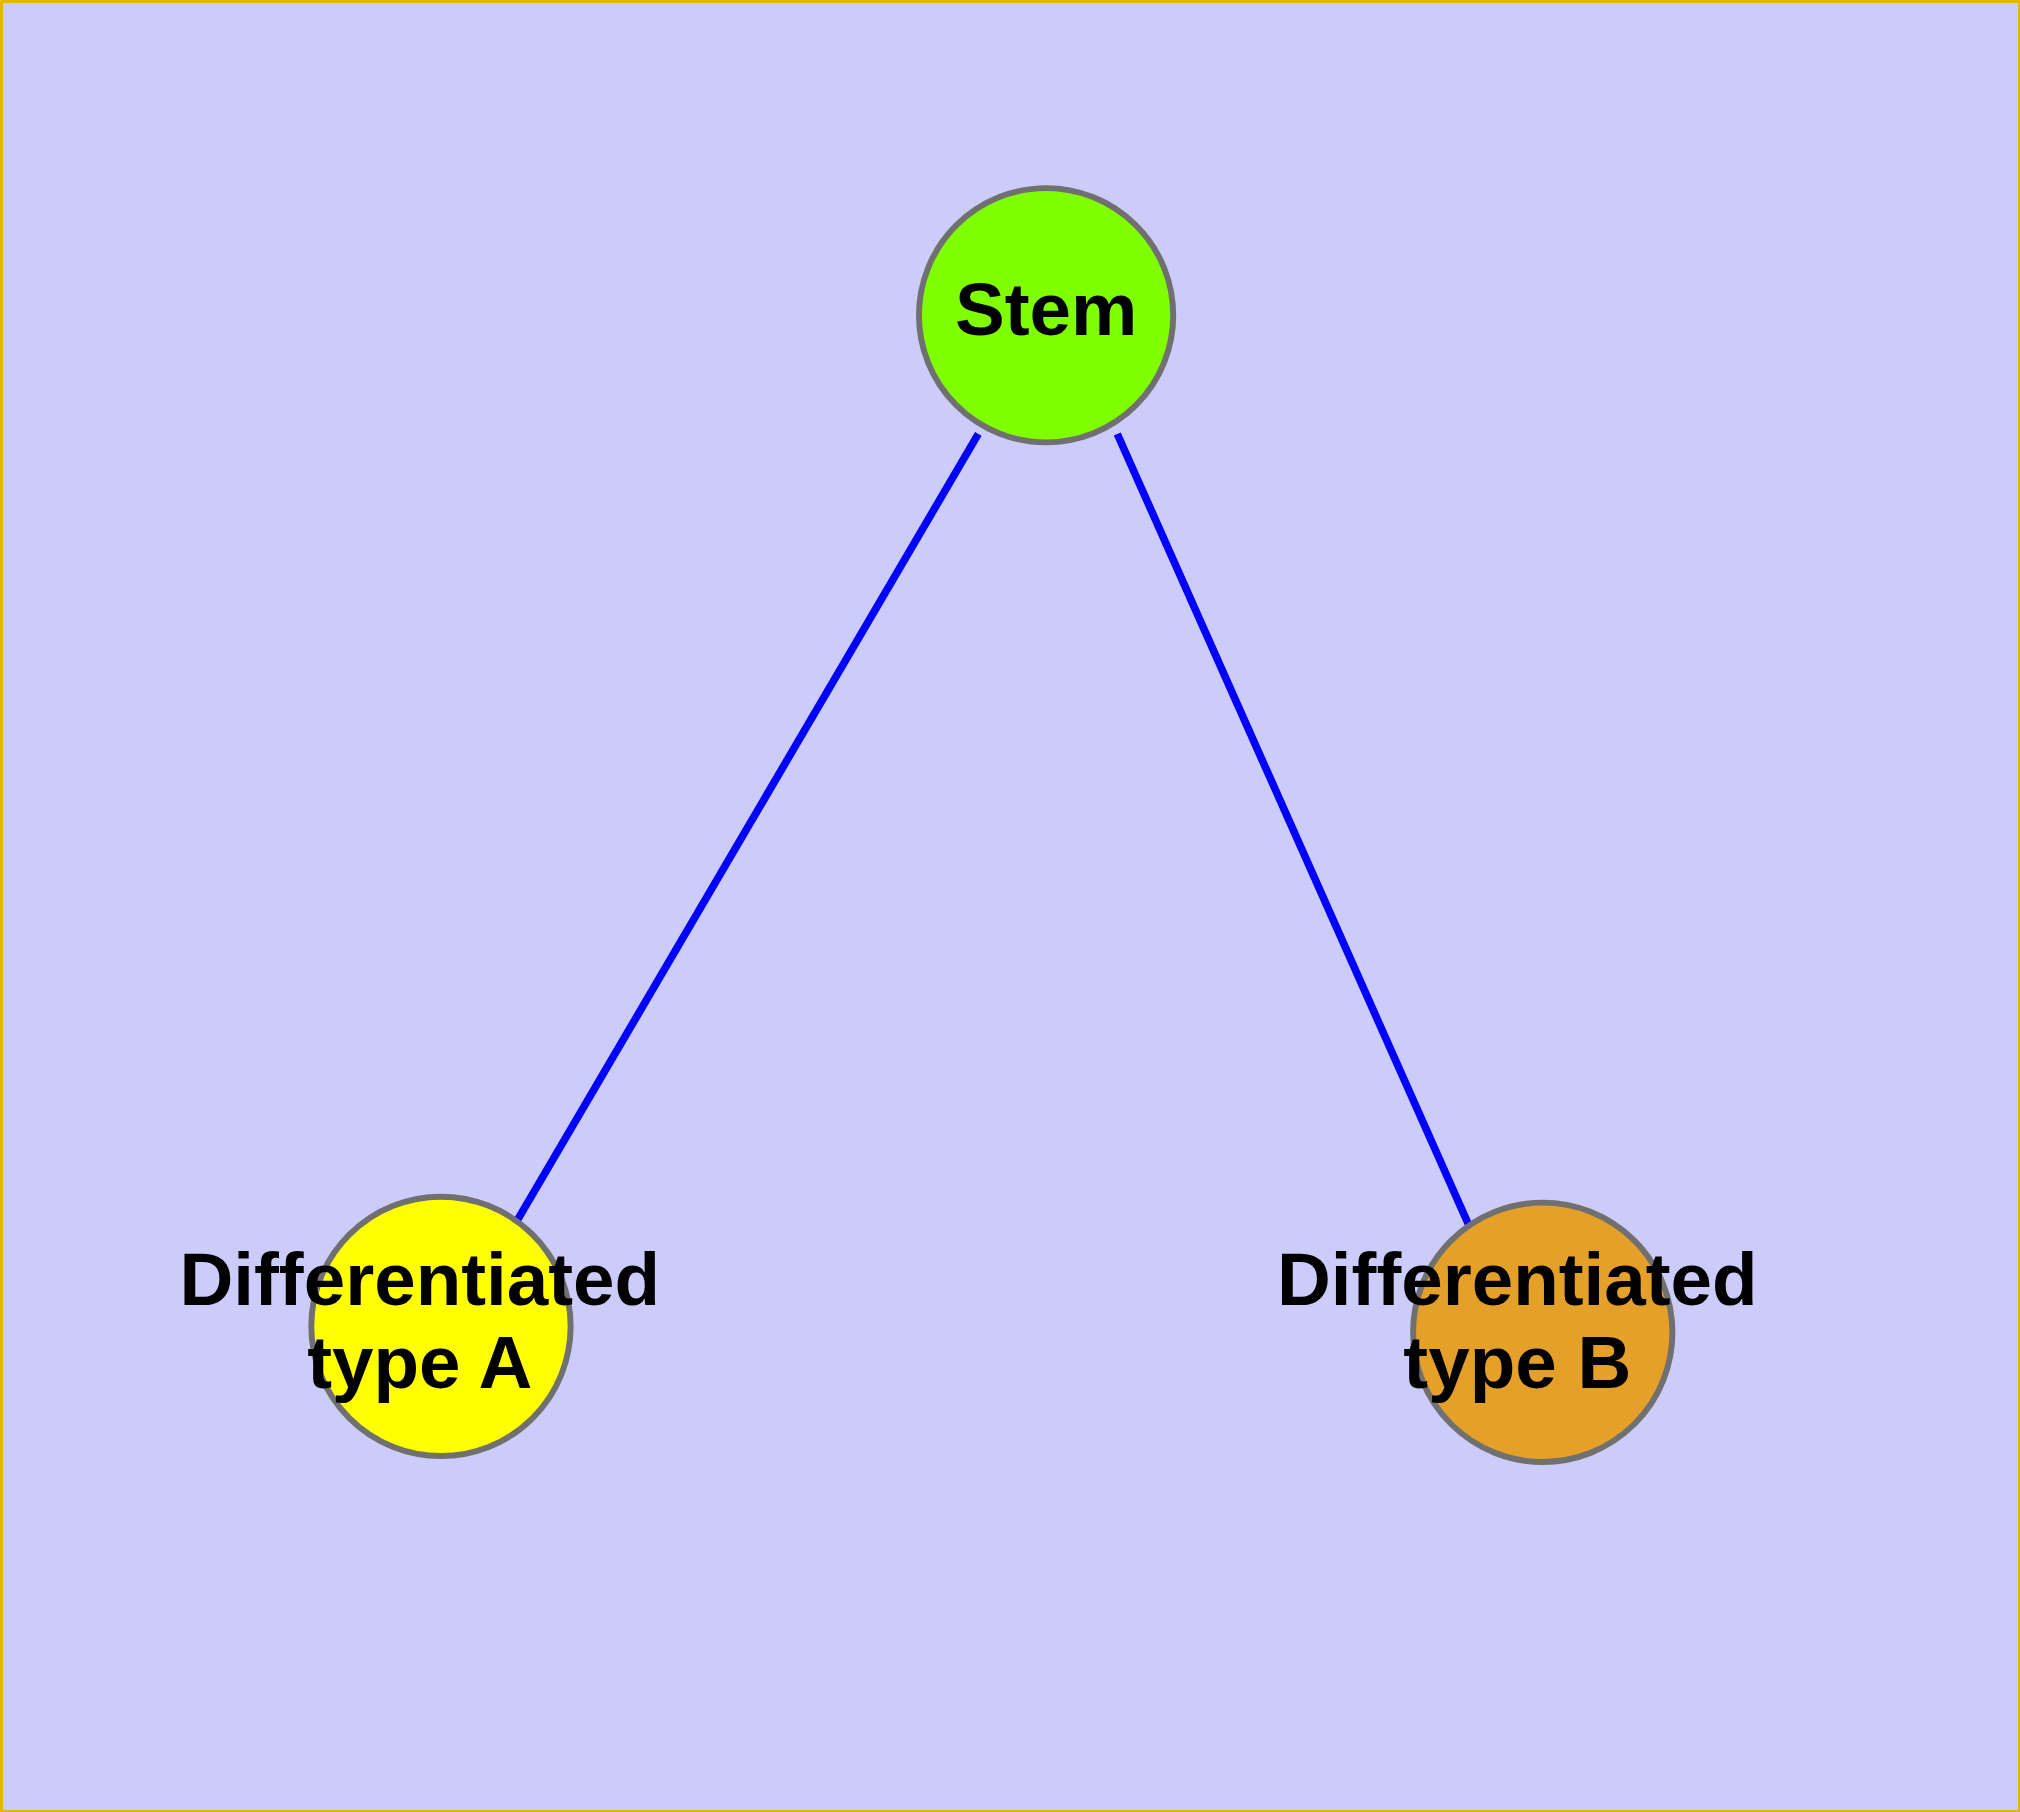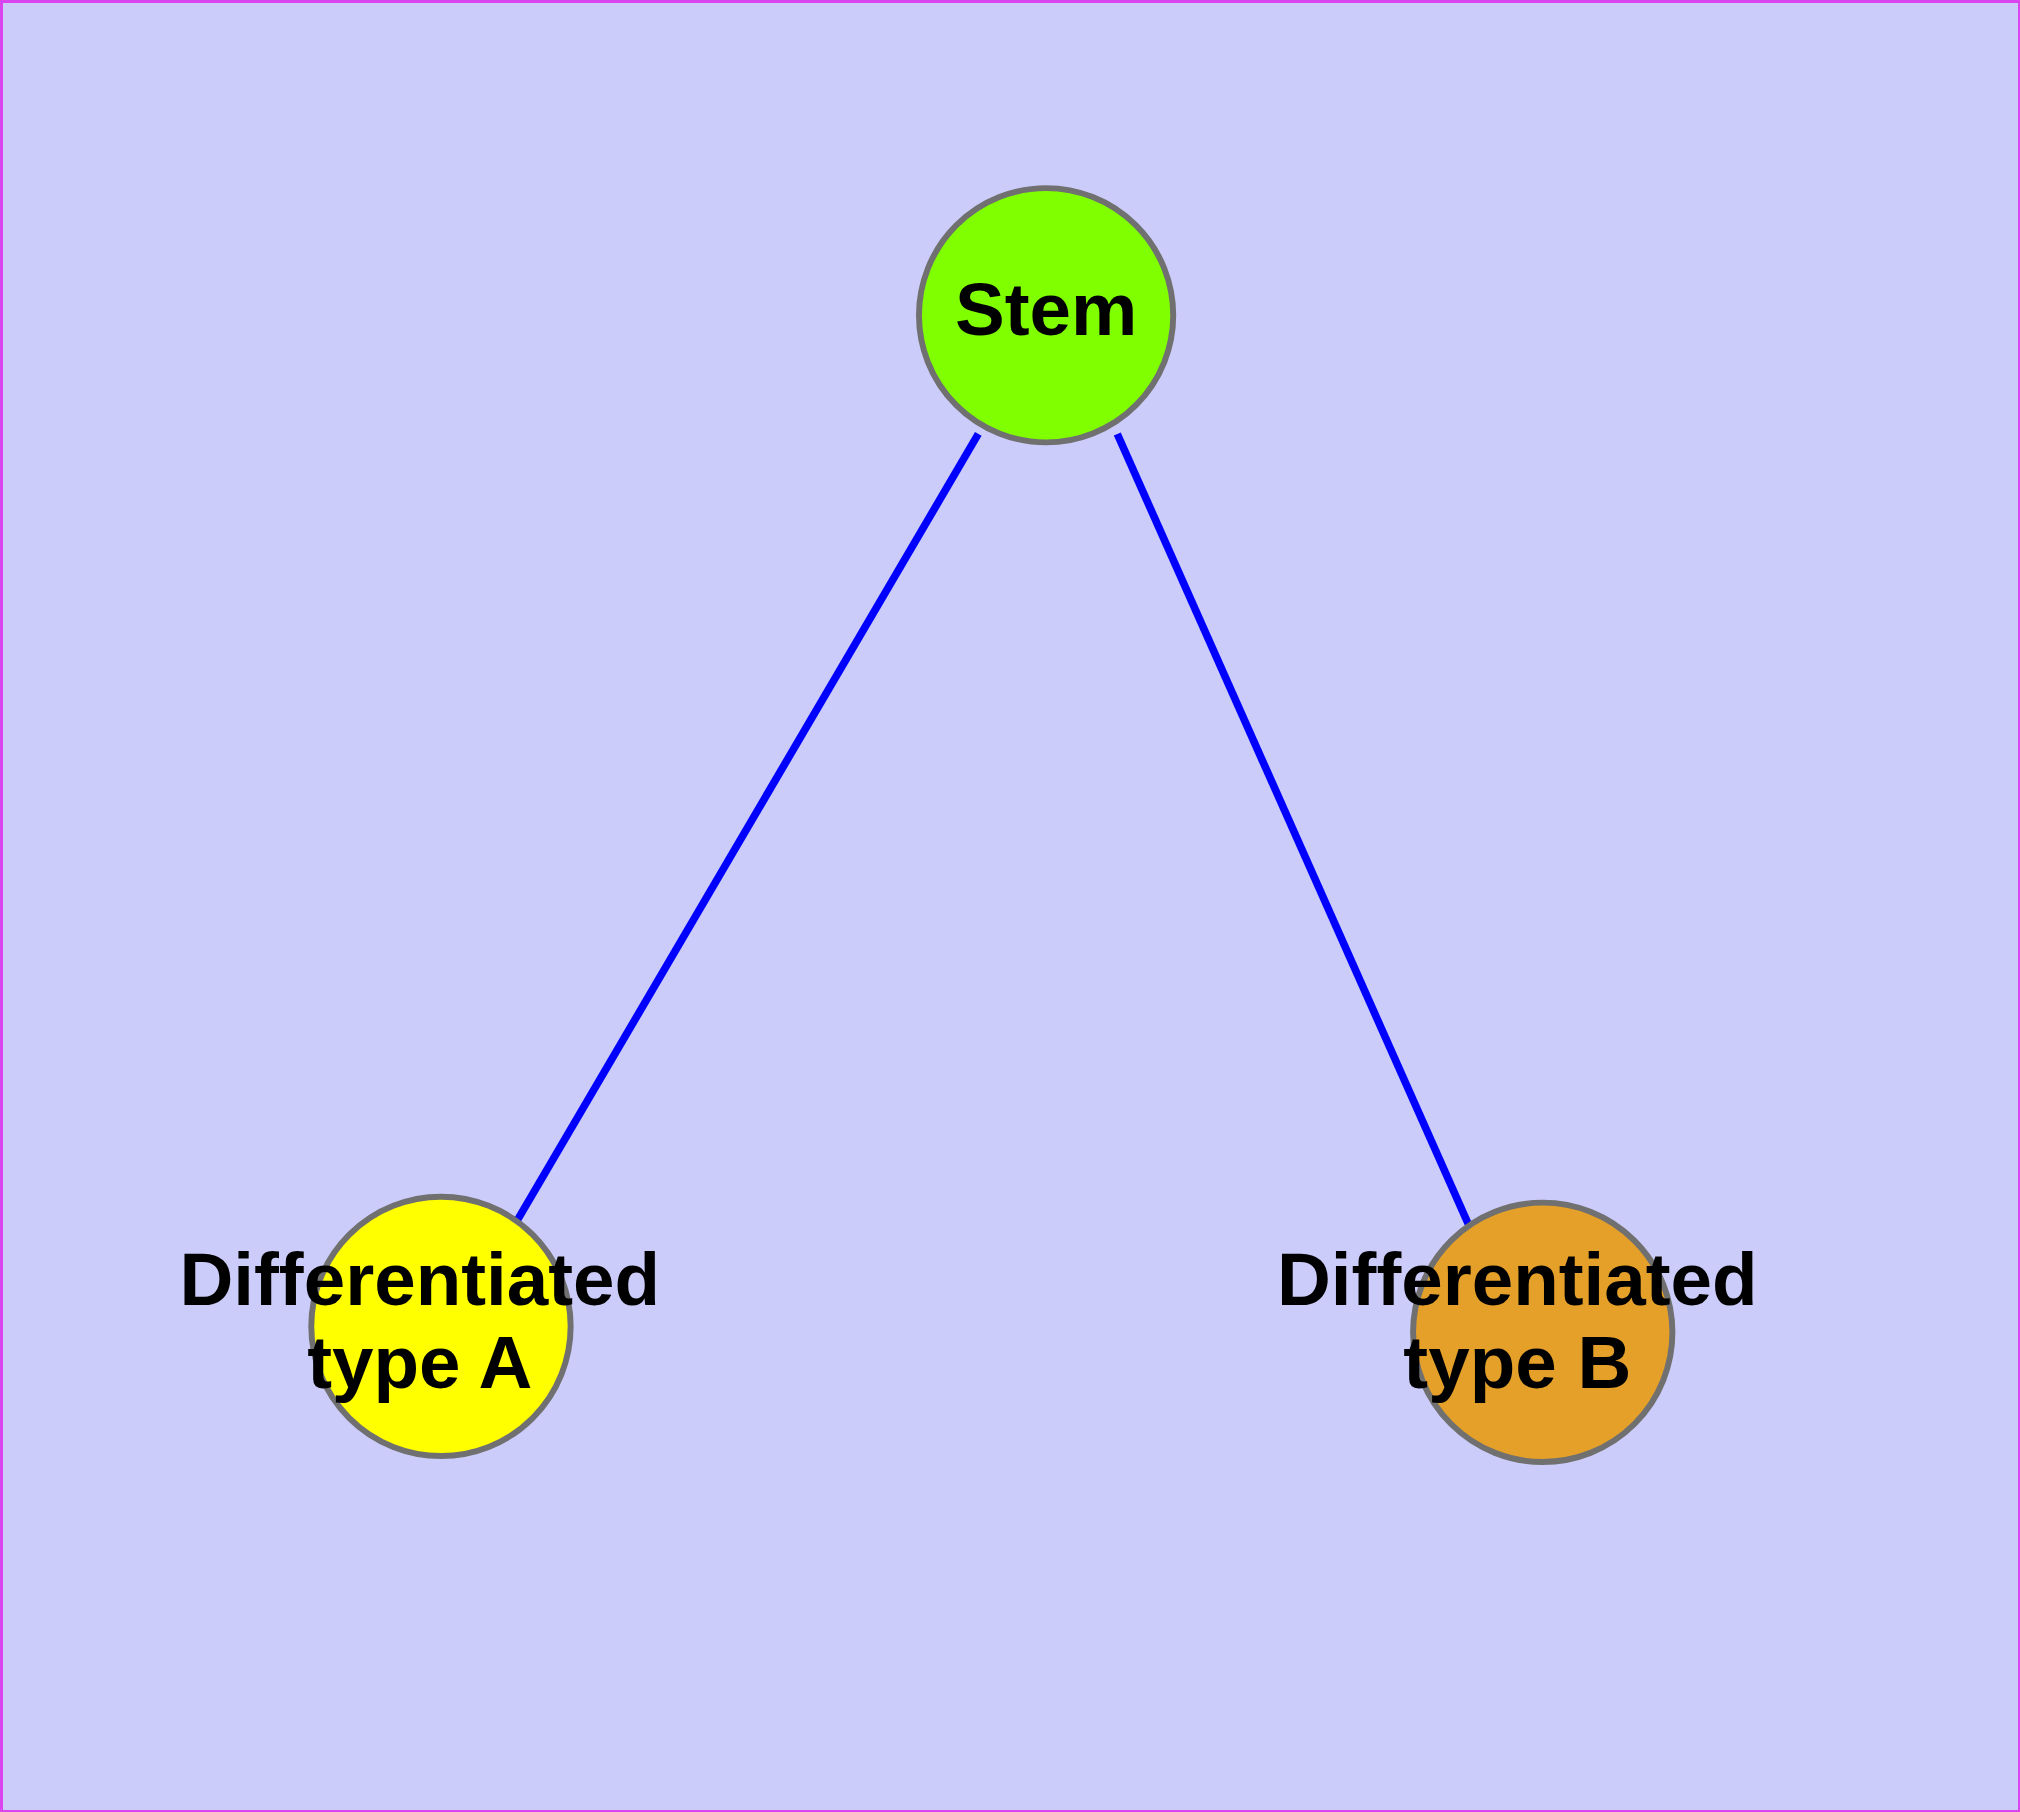--- a/index.html
+++ b/index.html
@@ -4,21 +4,21 @@
 <style>
   html, body {
     margin: 0;
     padding: 0;
     background: #ffffff;
   }
   #stage {
     position: relative;
     width: 2021px;
     height: 1812px;
-    background: #d946ef;
+    background: #eab308;
     overflow: hidden;
   }
   #canvas-bg {
     position: absolute;
     left: 2.5px;
     top: 2.5px;
     width: 2015px;
     height: 1807px;
     background: #ccccfa;
   }

